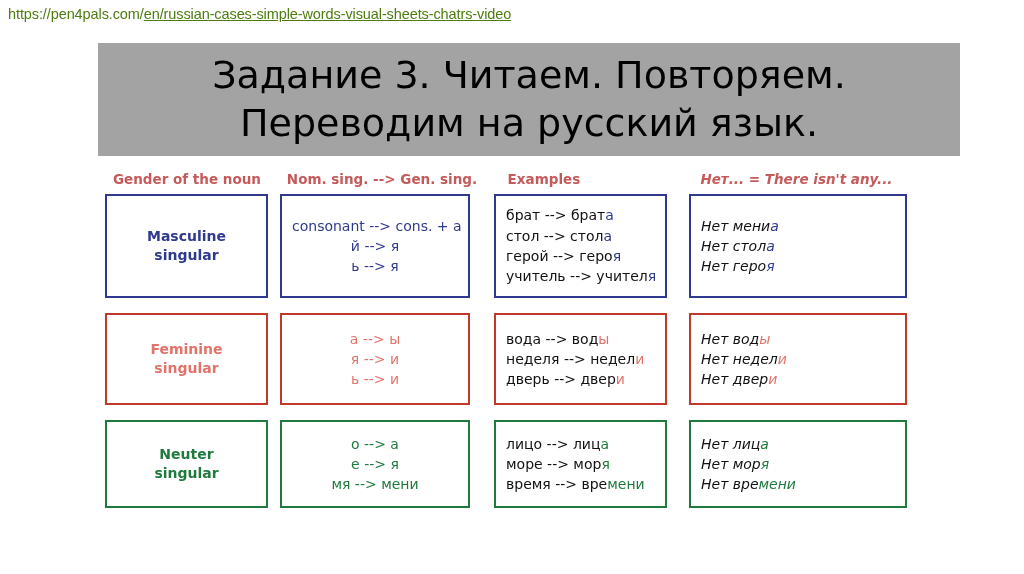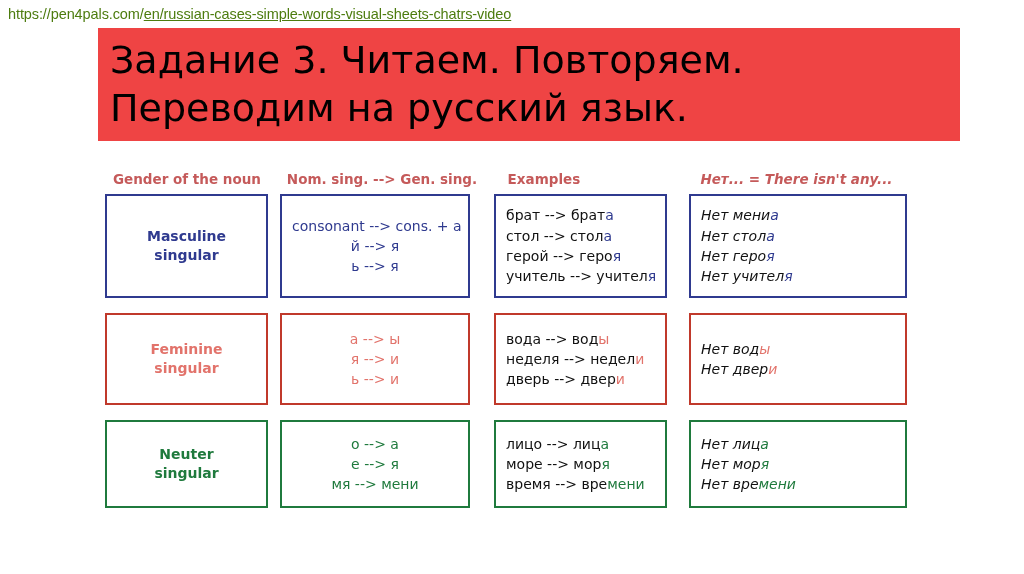--- a/index.html
+++ b/index.html
@@ -30,28 +30,28 @@
     letter-spacing: -0.1px;
     white-space: nowrap;
   }
   .url-bar .u {
     text-decoration: underline;
   }
   
   .title-banner {
     position: absolute;
     left: 98px;
-    top: 28px;
+    top: 43px;
     width: 862px;
     height: 113px;
-    background: #ef4444;
+    background: #a3a3a3;
     display: flex;
     align-items: center;
     justify-content: center;
-    text-align: left;
+    text-align: center;
   }
   .title-text {
     font-size: 38px;
     line-height: 1.25;
     color: #000000;
     font-family: "DejaVu Sans", sans-serif;
     font-weight: 400;
     padding: 0 12px;
   }
   
@@ -178,21 +178,20 @@
           <div class="line blk"><span>герой --&gt; геро</span><span class="hl-m">я</span></div>
           <div class="line blk"><span>учитель --&gt; учител</span><span class="hl-m">я</span></div>
         </div>
       </div>
       <div class="col5 spacer"></div>
       <div class="cell col6 h-masc">
         <div class="cell-inner">
           <div class="line blk"><span>Нет мени</span><span class="hl-m">а</span></div>
           <div class="line blk"><span>Нет стол</span><span class="hl-m">а</span></div>
           <div class="line blk"><span>Нет геро</span><span class="hl-m">я</span></div>
-          <div class="line blk"><span>Нет учител</span><span class="hl-m">я</span></div>
         </div>
       </div>
     </div>
 
     <div class="data-row row-fem">
       <div class="cell gender col0 h-fem">
         <div class="cell-inner">
           <div class="line">Feminine</div>
           <div class="line">singular</div>
         </div>
@@ -210,20 +209,21 @@
         <div class="cell-inner">
           <div class="line blk"><span>вода --&gt; вод</span><span class="hl-f">ы</span></div>
           <div class="line blk"><span>неделя --&gt; недел</span><span class="hl-f">и</span></div>
           <div class="line blk"><span>дверь --&gt; двер</span><span class="hl-f">и</span></div>
         </div>
       </div>
       <div class="col5 spacer"></div>
       <div class="cell col6 h-fem">
         <div class="cell-inner">
           <div class="line blk"><span>Нет вод</span><span class="hl-f">ы</span></div>
+          <div class="line blk"><span>Нет недел</span><span class="hl-f">и</span></div>
           <div class="line blk"><span>Нет двер</span><span class="hl-f">и</span></div>
         </div>
       </div>
     </div>
 
     <div class="data-row row-neut">
       <div class="cell gender col0 h-neut">
         <div class="cell-inner">
           <div class="line">Neuter</div>
           <div class="line">singular</div>

